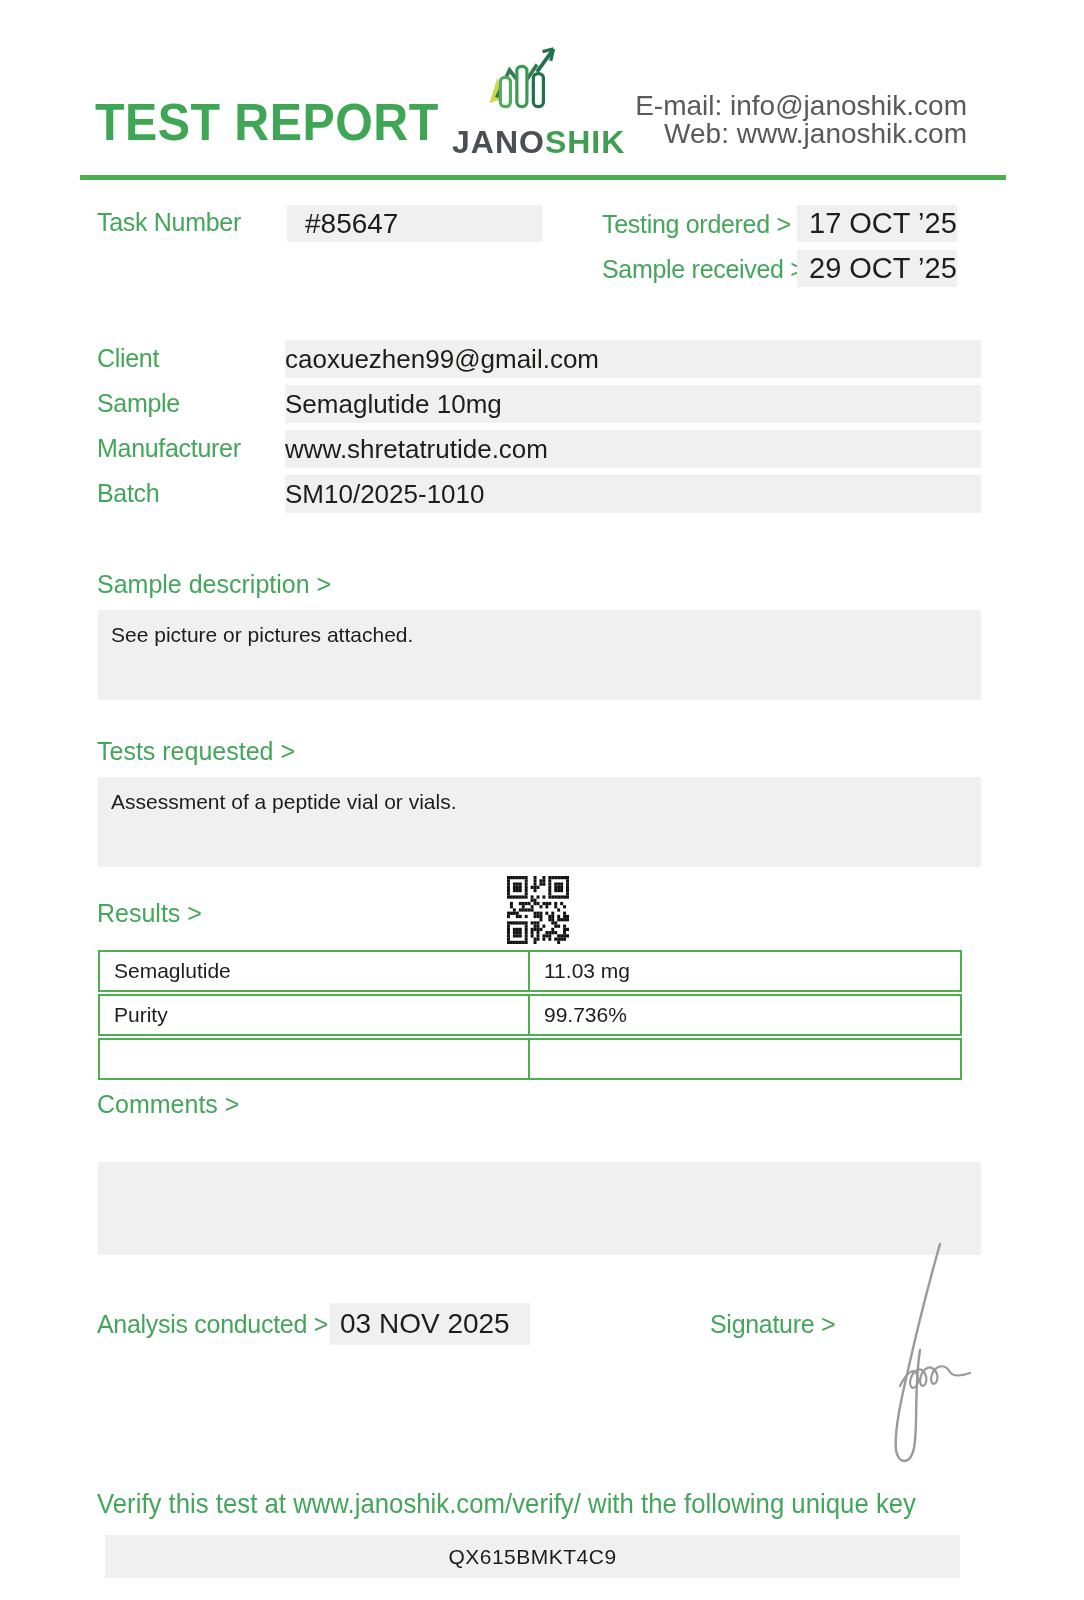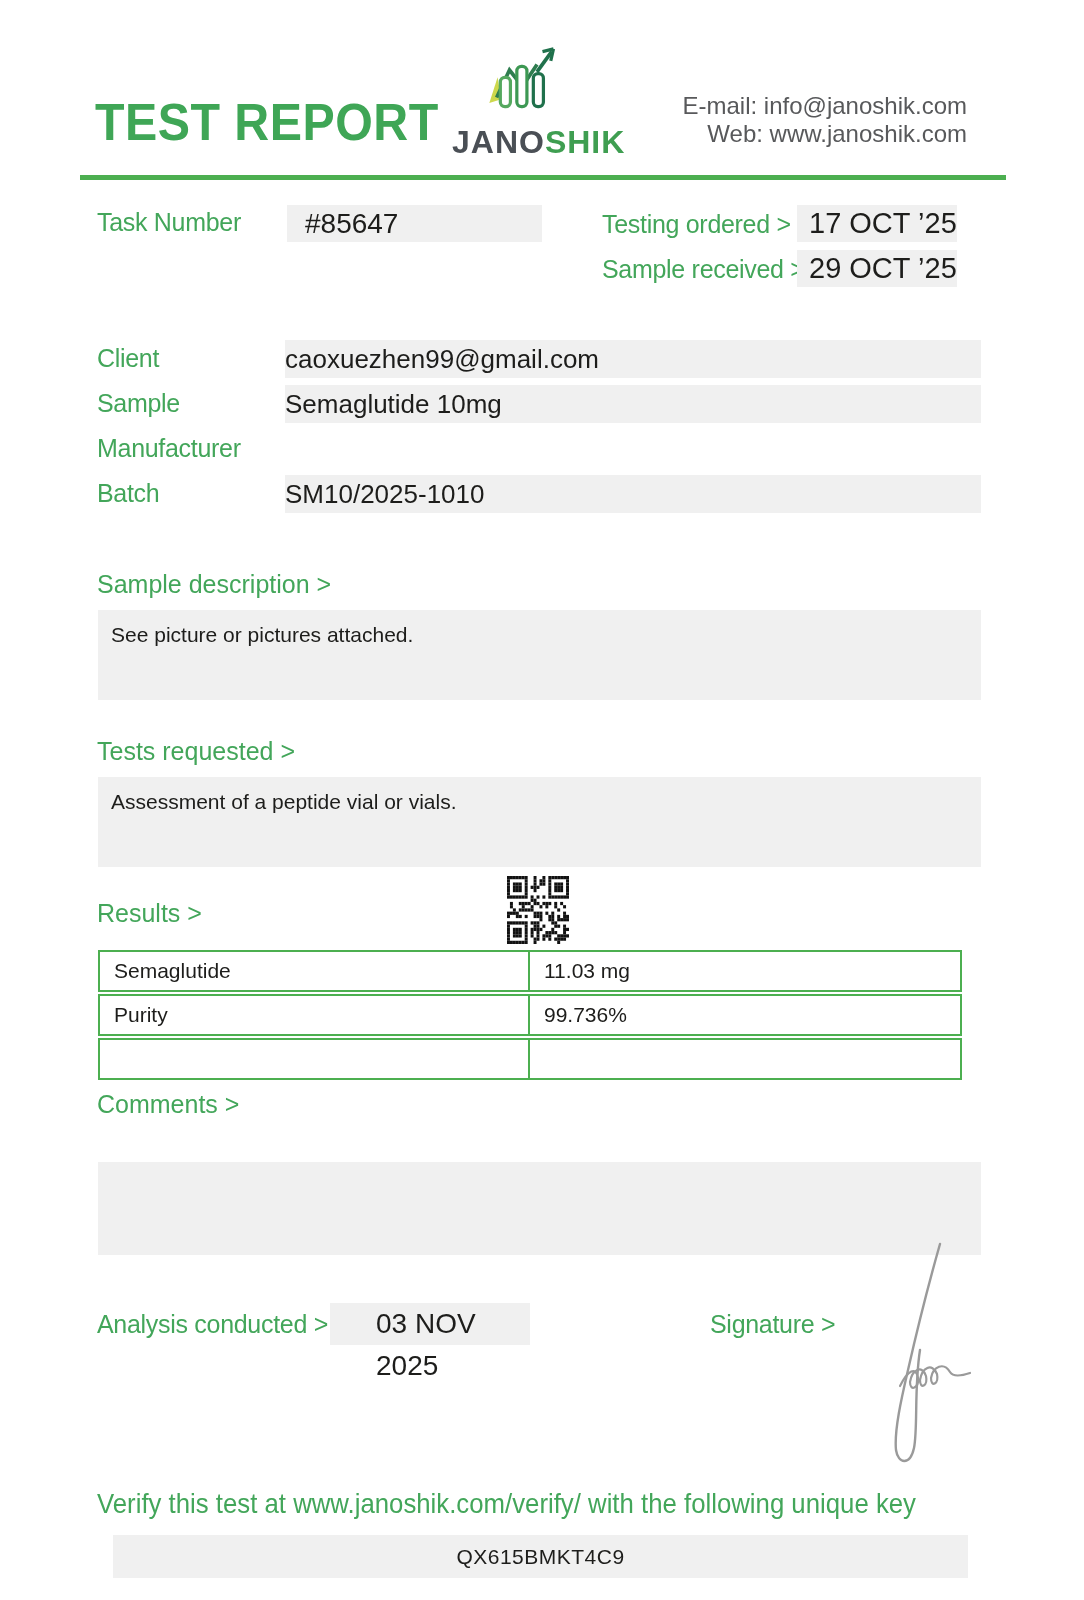--- a/index.html
+++ b/index.html
@@ -22,21 +22,21 @@
   .glabel{color:var(--green);font-size:25px;letter-spacing:-0.3px;}
   .vbox{background:var(--box-bg);}
   .vtext{color:var(--dark);border-radius:13px;}
 
   
   .title{left:95px;top:92px;font-size:52px;font-weight:600;color:#3fa656;letter-spacing:0.5px;transform:scaleX(0.93);transform-origin:left;}
   .logo-wrap{left:452px;top:44px;width:170px;text-align:center;}
   .logo-text{font-size:32px;font-weight:bold;letter-spacing:1px;margin-top:2px;}
   .logo-jano{color:#4a4f55;}
   .logo-shik{color:#3f9e51;}
-  .contact{right:117px;top:92px;text-align:right;color:var(--gray);font-size:24px;line-height:28px;}
+  .contact{right:117px;top:92px;text-align:right;color:var(--gray);font-size:28px;line-height:28px;}
   .hline{left:80px;top:175px;width:926px;height:5px;background:var(--green-line);}
 
   
   .task-label{left:97px;top:208px;}
   .task-box{left:287px;top:205px;width:255px;height:37px;}
   .task-box span{font-size:28px;line-height:37px;padding-left:18px;display:block;font-weight:500;}
   .date-label-1{left:602px;top:210px;}
   .date-box-1{left:797px;top:205px;width:160px;height:37px;}
   .date-label-2{left:602px;top:255px;}
   .date-box-2{left:797px;top:250px;width:160px;height:37px;}
@@ -55,27 +55,27 @@
 
   
   .rtable{left:98px;top:950px;width:864px;}
   .rrow{display:flex;border:2px solid var(--green-line);margin-bottom:2px;background:#fff;}
   .rrow .c1{width:50%;border-right:2px solid var(--green-line);padding:7px 0 7px 14px;font-size:21px;color:var(--dark);min-height:38px;}
   .rrow .c2{width:50%;padding:7px 0 7px 14px;font-size:21px;color:var(--dark);min-height:38px;}
 
   
   .an-label{left:97px;top:1310px;}
   .an-box{left:330px;top:1303px;width:200px;height:42px;}
-  .an-box span{font-size:28px;line-height:42px;padding-left:10px;display:block;font-weight:500;margin-left:36px;}
+  .an-box span{font-size:28px;line-height:42px;padding-left:10px;display:block;font-weight:500;}
   .sig-label{left:710px;top:1310px;}
   .sig-svg{left:858px;top:1238px;}
 
   
   .verify{left:97px;top:1488px;font-size:28px;color:var(--green);white-space:nowrap;transform:scaleX(0.92);transform-origin:left;}
-  .key-box{left:105px;top:1535px;width:855px;height:43px;text-align:center;margin-left:8px;}
+  .key-box{left:105px;top:1535px;width:855px;height:43px;text-align:center;}
   .key-box span{font-size:21px;line-height:43px;color:var(--dark);letter-spacing:0.5px;}
 
   .qr{left:507px;top:876px;width:62px;height:68px;}
 </style>
 </head>
 <body>
 
 <div class="page">
 
   <div class="abs title">TEST REPORT</div>
@@ -126,20 +126,23 @@
       </div>
   </div>
   <div class="abs info-row" style="top:385px">
     <div class="glabel lab">Sample</div>
     <div class="box">
         <span class="vtext">Semaglutide 10mg</span>
       </div>
   </div>
   <div class="abs info-row" style="top:430px">
     <div class="glabel lab">Manufacturer</div>
+    <div class="box">
+        <span class="vtext">www.shretatrutide.com</span>
+      </div>
   </div>
   <div class="abs info-row" style="top:475px">
     <div class="glabel lab">Batch</div>
     <div class="box">
         <span class="vtext">SM10/2025-1010</span>
       </div>
   </div>
 
   <div class="abs sec-head" style="left:97px;top:570px">Sample description &gt;</div>
   <div class="abs sec-box" style="left:98px;top:610px;width:883px;height:90px">

